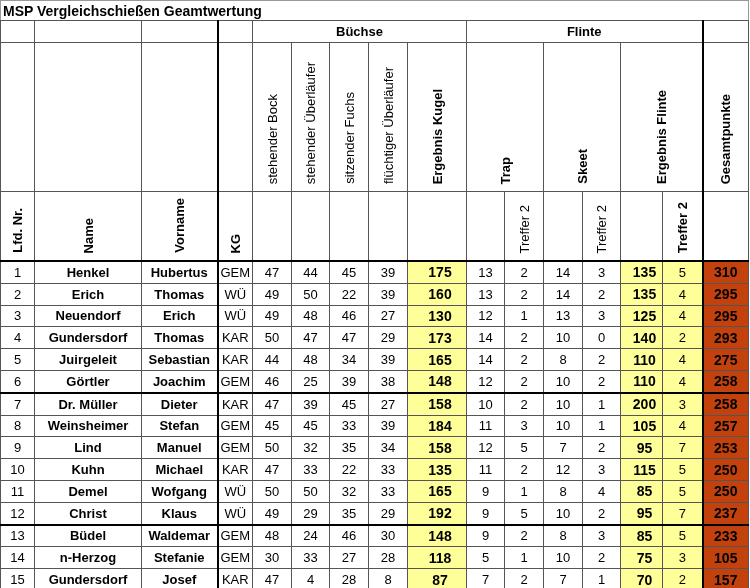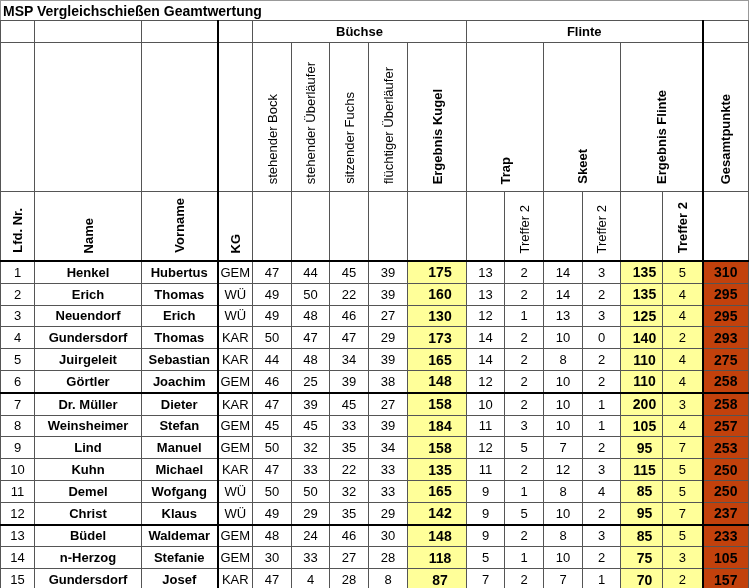--- a/index.html
+++ b/index.html
@@ -292,21 +292,21 @@
         </tr>
         <tr>
           <td>12</td>
           <td class="left">Christ</td>
           <td class="left">Klaus</td>
           <td class="thick-l">WÜ</td>
           <td>49</td>
           <td>29</td>
           <td>35</td>
           <td>29</td>
-          <td class="yellow ergeb">142</td>
+          <td class="yellow ergeb">192</td>
           <td>9</td>
           <td>5</td>
           <td>10</td>
           <td>2</td>
           <td class="yellow ergeb">95</td>
           <td class="yellow">7</td>
           <td class="green thick-l">237</td>
         </tr>
         <tr class="thick-top">
           <td>13</td>

